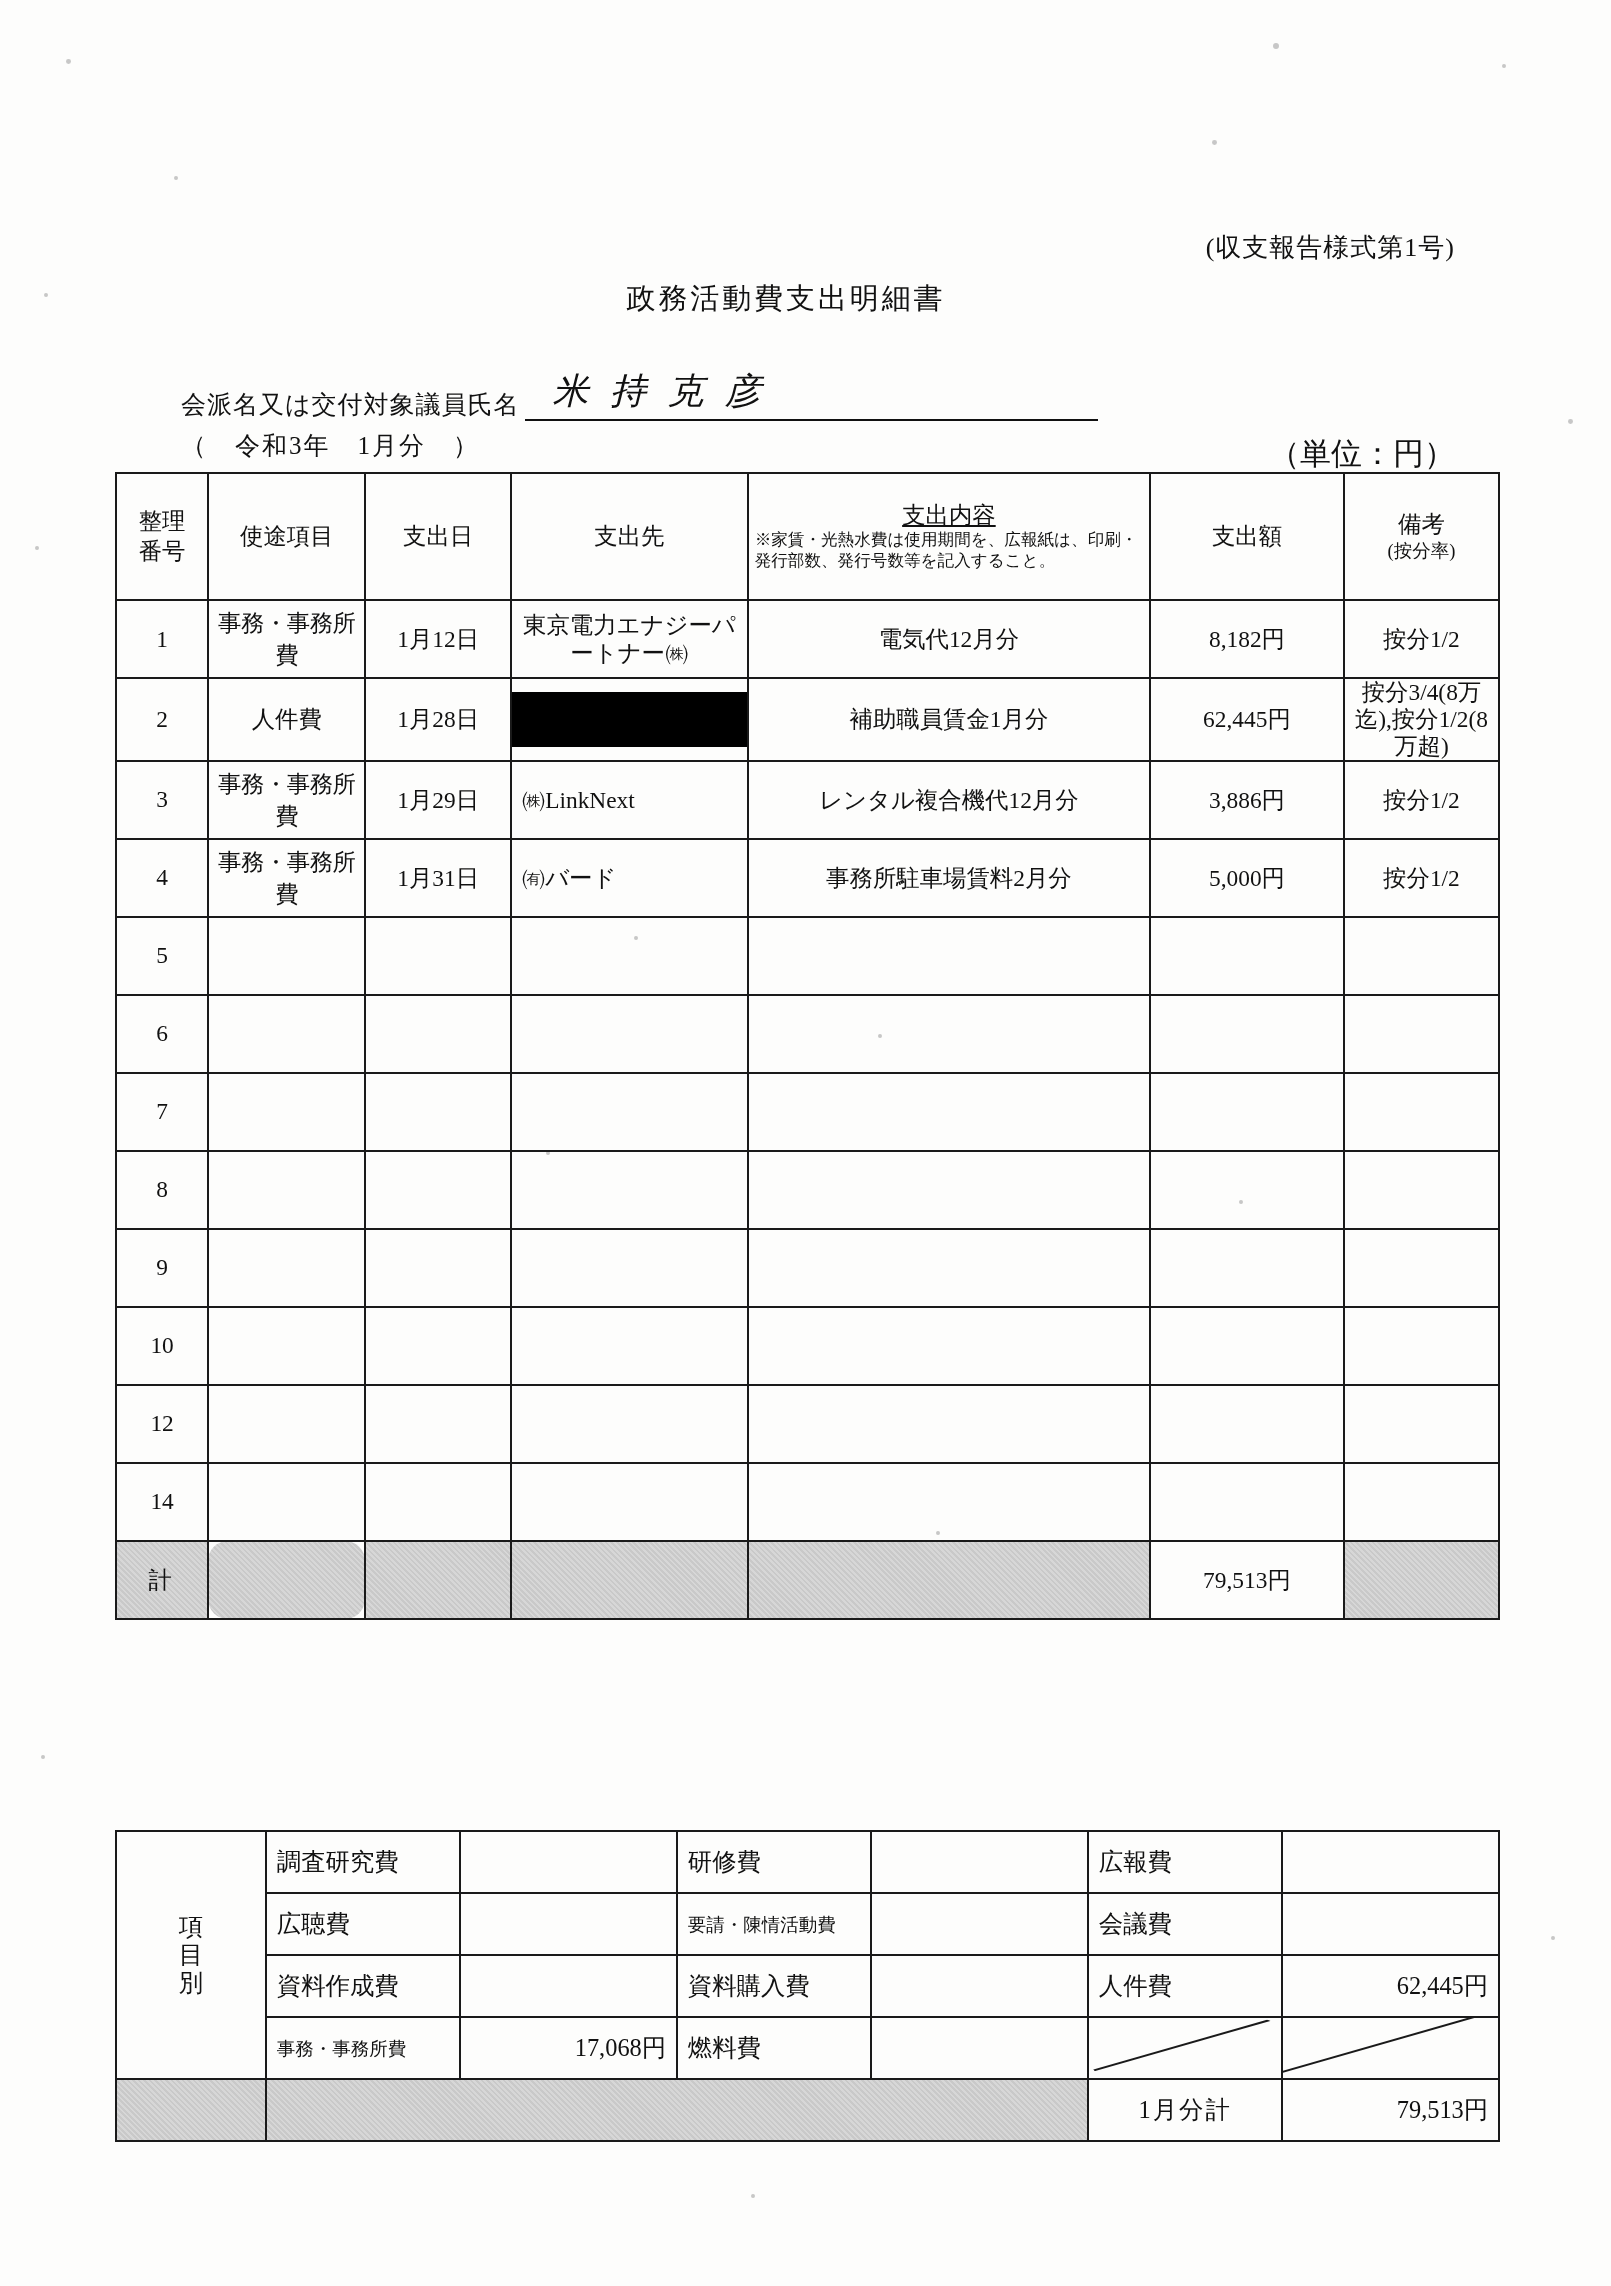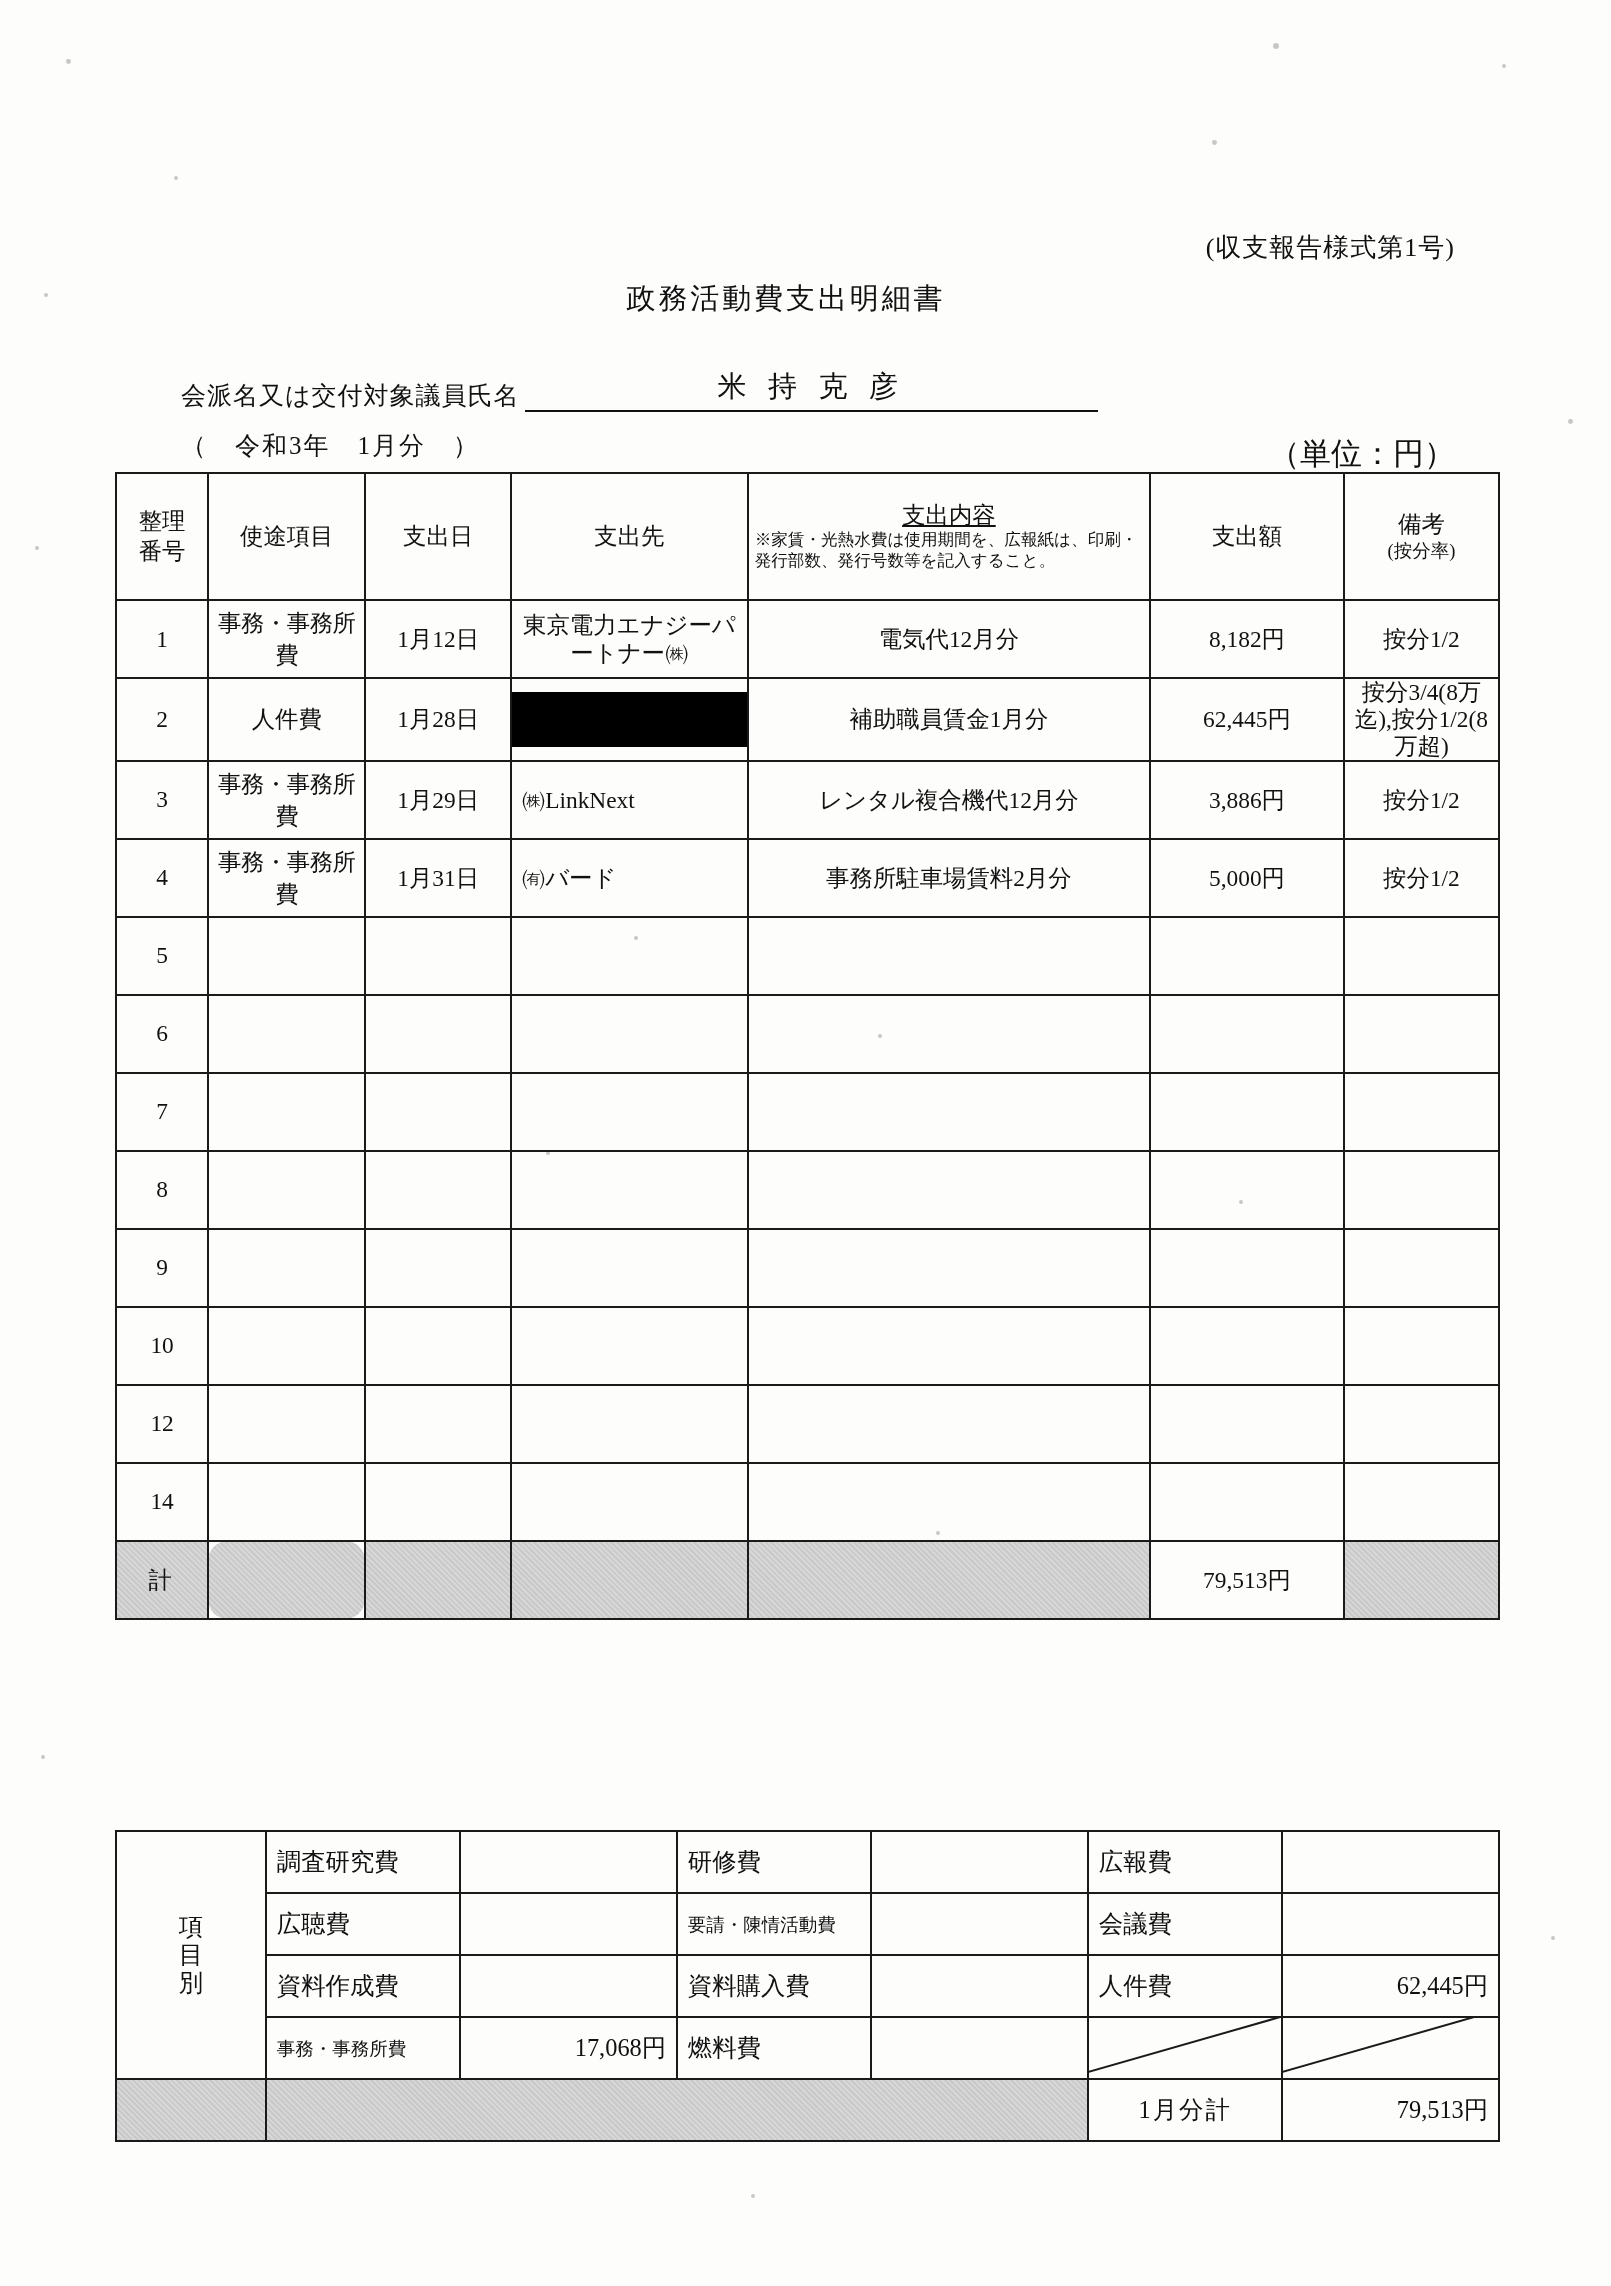--- a/index.html
+++ b/index.html
@@ -49,25 +49,25 @@
     left: 181px;
     top: 367px;
     font-size: 25px;
     display: flex;
     align-items: flex-end;
   }
   .name-label { letter-spacing: 1px; }
   .name-value {
     border-bottom: 2px solid #111;
     min-width: 532px;
-    text-align: center;
-    font-size: 29px;
+    font-size: 36px;
     letter-spacing: 21.5px;
     padding: 0 13.7px 2.9px 27px;
     margin-left: 5.9px;
+    font-style: italic;
   }
   .period {
     position: absolute;
     left: 181px;
     top: 429px;
     font-size: 25px;
     letter-spacing: 2px;
   }
   .unit {
     position: absolute;
@@ -147,21 +147,21 @@
     table-layout: fixed;
   }
   table.summary td {
     border: 2px solid #1a1a1a;
     height: 60px;
     font-size: 24.4px;
     padding: 0 9.8px;
     vertical-align: middle;
   }
   .s-label { width: 127px; text-align: center; line-height: 1.15; font-size: 25px; }
-  .s-k { width: 171px; }
+  .s-k { width: 171px; border-radius: 20px; }
   .s-v { width: 193px; text-align: right; }
   .slash {
     position: relative;
     overflow: hidden;
   }
   .slash::after {
     content: "";
     position: absolute;
     left: -3.9px; bottom: 3.9px;
     width: 115%;

